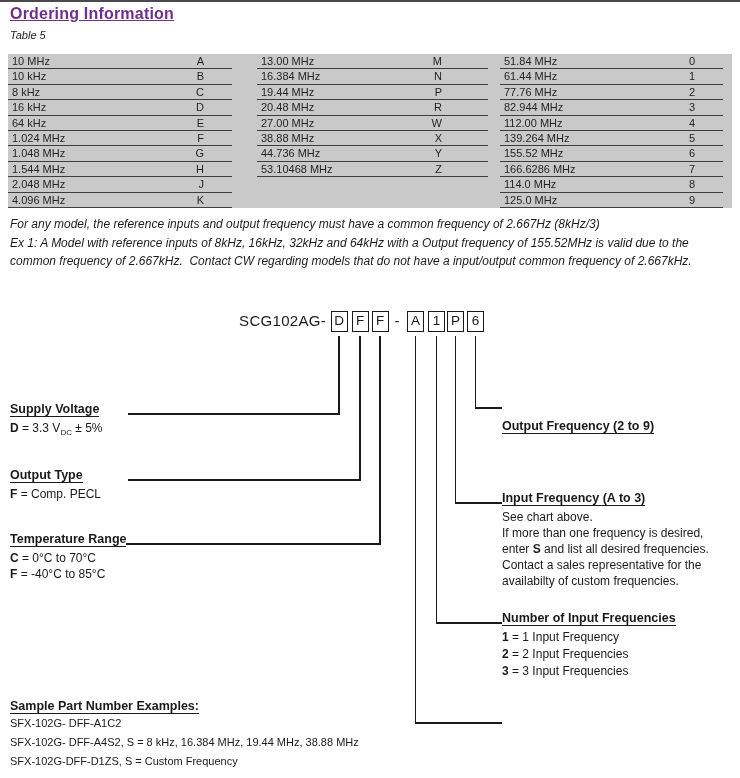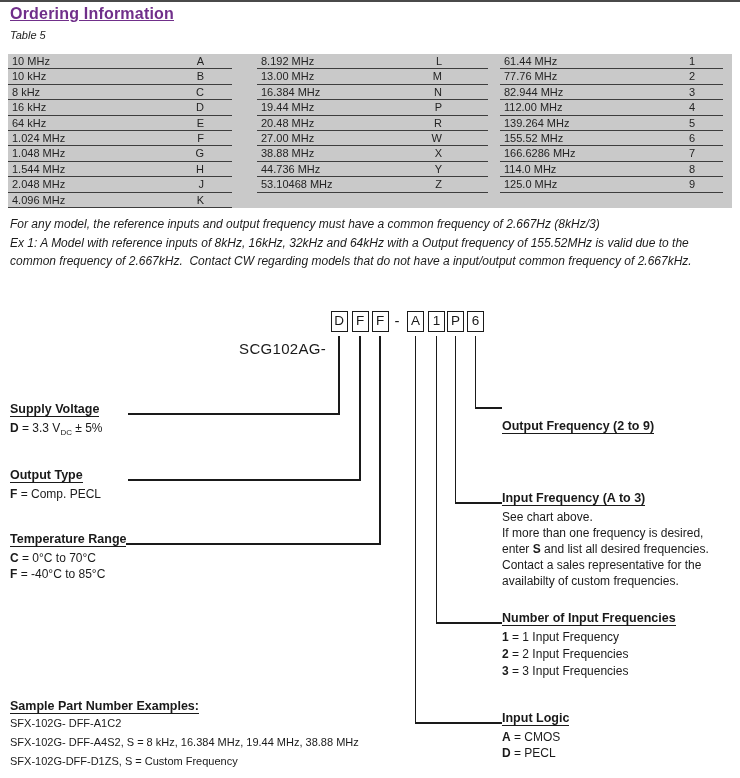--- a/index.html
+++ b/index.html
@@ -22,21 +22,21 @@
         font-size:11px;line-height:14.5px;color:#242424;}
   .frow .freq{padding-left:4px;}
   .frow .code{position:absolute;right:28px;top:0;}
   .fcol:nth-child(2) .frow .code{right:46px;}
 
   
   .notes{left:10px;top:215px;width:726px;font-size:12px;font-style:italic;line-height:18.5px;color:#1c1c1c;}
   .note-line{white-space:pre-wrap;}
 
   
-  .pn-prefix{left:0;top:312px;width:326px;text-align:right;font-size:15px;letter-spacing:.3px;margin-top:28px;}
+  .pn-prefix{left:0;top:312px;width:326px;text-align:right;font-size:15px;letter-spacing:.3px;}
   .pn-dash{left:390px;top:312px;width:14px;text-align:center;font-size:15px;}
   .pn-boxes{left:0;top:311px;width:740px;height:21px;}
   .pn-box{position:absolute;top:0;box-sizing:border-box;width:17px;height:21px;border:1.6px solid #1a1a1a;
           text-align:center;font-size:13.5px;line-height:18px;}
   .pn-box:nth-child(1){left:330.5px;}
   .pn-box:nth-child(2){left:351.5px;}
   .pn-box:nth-child(3){left:371.5px;}
   .pn-box:nth-child(4){left:407px;}
   .pn-box:nth-child(5){left:428px;}
   .pn-box:nth-child(6){left:447px;}
@@ -106,24 +106,20 @@
         <span class="freq">2.048 MHz</span>
         <span class="code">J</span>
       </div>
         <div class="frow">
         <span class="freq">4.096 MHz</span>
         <span class="code">K</span>
       </div>
       </div>
     <div class="fcol">
         <div class="frow">
-        <span class="freq">8.192 MHz</span>
-        <span class="code">L</span>
-      </div>
-        <div class="frow">
         <span class="freq">13.00 MHz</span>
         <span class="code">M</span>
       </div>
         <div class="frow">
         <span class="freq">16.384 MHz</span>
         <span class="code">N</span>
       </div>
         <div class="frow">
         <span class="freq">19.44 MHz</span>
         <span class="code">P</span>
@@ -143,20 +139,24 @@
         <div class="frow">
         <span class="freq">44.736 MHz</span>
         <span class="code">Y</span>
       </div>
         <div class="frow">
         <span class="freq">53.10468 MHz</span>
         <span class="code">Z</span>
       </div>
       </div>
     <div class="fcol">
+        <div class="frow">
+        <span class="freq">51.84 MHz</span>
+        <span class="code">0</span>
+      </div>
         <div class="frow">
         <span class="freq">61.44 MHz</span>
         <span class="code">1</span>
       </div>
         <div class="frow">
         <span class="freq">77.76 MHz</span>
         <span class="code">2</span>
       </div>
         <div class="frow">
         <span class="freq">82.944 MHz</span>
@@ -262,27 +262,20 @@
 
   <div class="callout callout-num" style="left:502px;top:608px;width:236px;">
     <div class="co-head">Number of Input Frequencies</div>
     <div class="co-body">
         <div class="co-line"><b>1</b> = 1 Input Frequency</div>
         <div class="co-line"><b>2</b> = 2 Input Frequencies</div>
         <div class="co-line"><b>3</b> = 3 Input Frequencies</div>
       </div>
   </div>
 
-  <div class="callout" style="left:502px;top:708px;width:236px;">
-    <div class="co-head">Input Logic</div>
-    <div class="co-body">
-        <div class="co-line"><b>A</b> = CMOS</div>
-        <div class="co-line"><b>D</b> = PECL</div>
-      </div>
-  </div>
 
   <div class="callout samples abs">
     <div class="co-head">Sample Part Number Examples:</div>
     <div class="co-body">
         <div class="co-line">SFX-102G- DFF-A1C2</div>
         <div class="co-line">SFX-102G- DFF-A4S2, S = 8 kHz, 16.384 MHz, 19.44 MHz, 38.88 MHz</div>
         <div class="co-line">SFX-102G-DFF-D1ZS, S = Custom Frequency</div>
       </div>
   </div>
 

